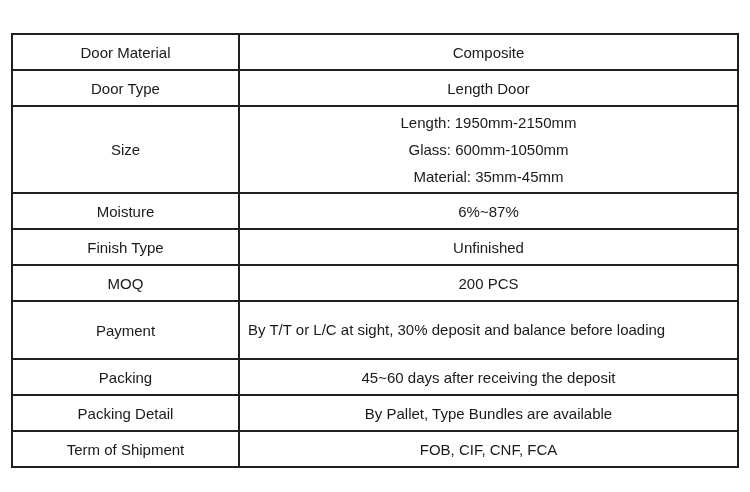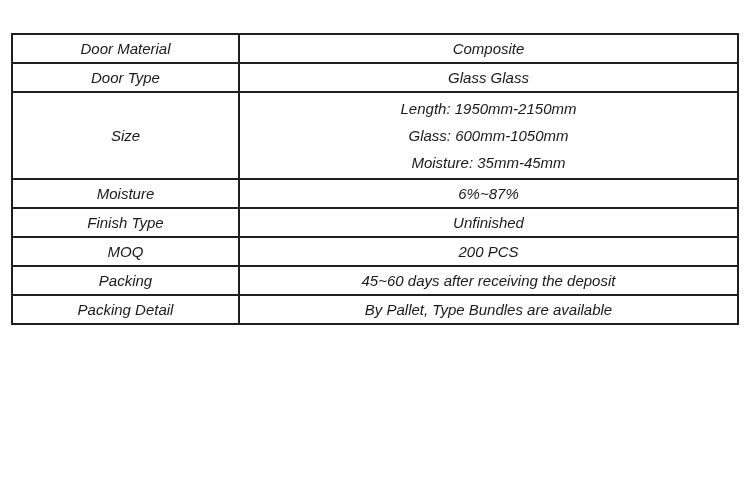--- a/index.html
+++ b/index.html
@@ -23,28 +23,27 @@
   }
   table.spec-table td {
     border: 2px solid #1f1f1f;
     color: #1a1a1a;
     font-size: 15px;
     text-align: center;
     vertical-align: middle;
     padding: 2px 8px;
     box-sizing: border-box;
     background: #ffffff;
-    font-style: italic;
   }
   td.label-cell {
     width: 227px;
     height: 29px;
   }
   td.value-cell {
-    height: 29px;
+    height: 36px;
   }
   td.value-cell.align-left {
     text-align: left;
   }
   .value-line {
     line-height: 27px;
     text-align: center;
   }
   td.multiline {
     padding-top: 3px;
@@ -61,45 +60,53 @@
 
 <div class="page">
   <table class="spec-table">
     <tbody>
         <tr>
           <td class="label-cell">Door Material</td>
           <td class="value-cell">Composite</td>
         </tr>
         <tr>
           <td class="label-cell">Door Type</td>
-          <td class="value-cell">Glass Glass</td>
+          <td class="value-cell">Length Door</td>
         </tr>
         <tr>
           <td class="label-cell">Size</td>
           <td class="value-cell multiline">
             <div class="value-line">Length: 1950mm-2150mm</div>
             <div class="value-line">Glass: 600mm-1050mm</div>
-            <div class="value-line">Moisture: 35mm-45mm</div>
+            <div class="value-line">Material: 35mm-45mm</div>
           </td>
         </tr>
         <tr>
           <td class="label-cell">Moisture</td>
           <td class="value-cell">6%~87%</td>
         </tr>
         <tr>
           <td class="label-cell">Finish Type</td>
           <td class="value-cell">Unfinished</td>
         </tr>
         <tr>
           <td class="label-cell">MOQ</td>
           <td class="value-cell">200 PCS</td>
         </tr>
         <tr>
+          <td class="label-cell">Payment</td>
+          <td class="value-cell align-left wrap2">By T/T or L/C at sight, 30% deposit and balance before loading</td>
+        </tr>
+        <tr>
           <td class="label-cell">Packing</td>
           <td class="value-cell">45~60 days after receiving the deposit</td>
         </tr>
         <tr>
           <td class="label-cell">Packing Detail</td>
           <td class="value-cell">By Pallet, Type Bundles are available</td>
         </tr>
+        <tr>
+          <td class="label-cell">Term of Shipment</td>
+          <td class="value-cell">FOB, CIF, CNF, FCA</td>
+        </tr>
       </tbody>
   </table>
 </div>
 
 </body></html>

